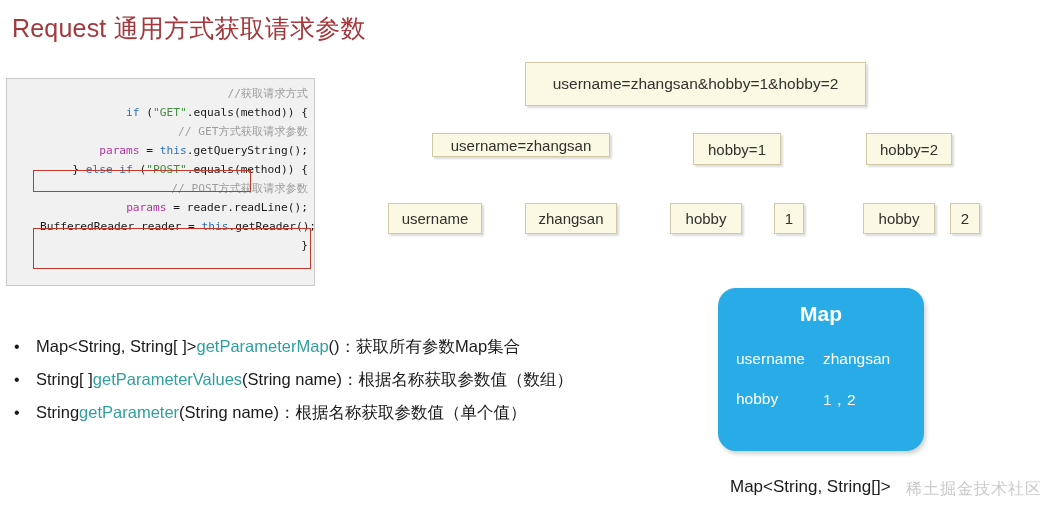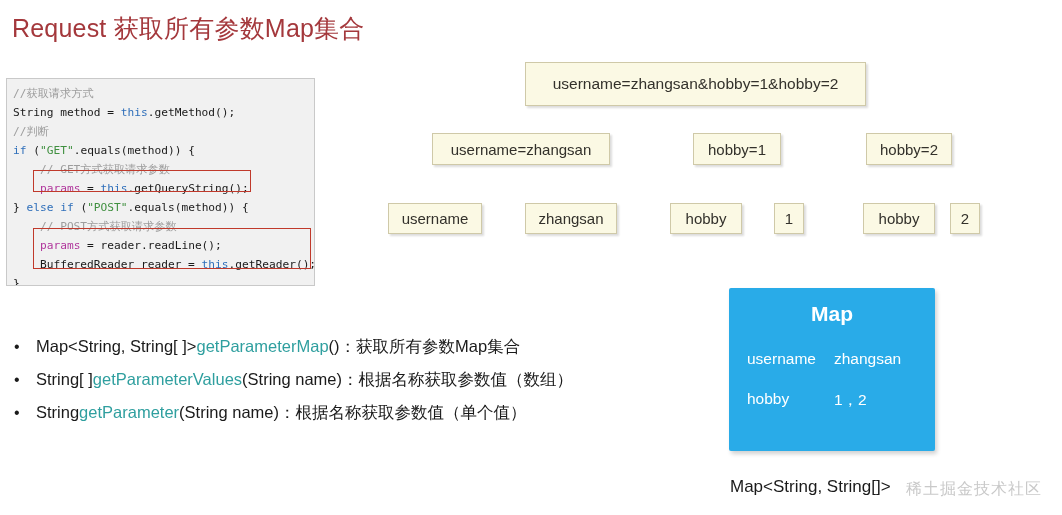--- a/index.html
+++ b/index.html
@@ -35,20 +35,21 @@
     width: 309px;
     height: 208px;
     background: #f1f1f1;
     border: 1px solid #c9c9c9;
     box-sizing: border-box;
     padding: 5px 6px 0 6px;
     font-family: "DejaVu Sans Mono", "Liberation Mono", monospace;
     font-size: 11.2px;
     line-height: 19px;
     overflow: hidden;
+    text-align: right;
   }
   #code-block .ln { white-space: pre; }
   .c-comment { color: #9d9d9d; }
   .c-kw      { color: #2f6fba; }
   .c-type    { color: #1a1a1a; }
   .c-str     { color: #3f8f3f; }
   .c-var     { color: #b0369c; }
   .c-plain   { color: #1a1a1a; }
 
   .hl-box {
@@ -69,21 +70,21 @@
     box-shadow: 1.5px 1.5px 2px rgba(0,0,0,0.14);
     display: flex;
     align-items: center;
     justify-content: center;
     font-family: "Liberation Sans", sans-serif;
     font-size: 15px;
     color: #33312b;
     white-space: nowrap;
   }
   #box-query    { left: 525px; top: 62px;  width: 341px; height: 44px; font-size: 15.5px; }
-  #box-username-eq { left: 432px; top: 133px; width: 178px; height: 32px; }
+  #box-username-eq { left: 432px; top: 133px; width: 178px; height: 24px; }
   #box-hobby1-eq   { left: 693px; top: 133px; width: 88px;  height: 32px; }
   #box-hobby2-eq   { left: 866px; top: 133px; width: 86px;  height: 32px; }
 
   #box-username { left: 388px; top: 203px; width: 94px; height: 31px; }
   #box-zhangsan { left: 525px; top: 203px; width: 92px; height: 31px; }
   #box-hobby-a  { left: 670px; top: 203px; width: 72px; height: 31px; }
   #box-val-1    { left: 774px; top: 203px; width: 30px; height: 31px; }
   #box-hobby-b  { left: 863px; top: 203px; width: 72px; height: 31px; }
   #box-val-2    { left: 950px; top: 203px; width: 30px; height: 31px; }
 
@@ -113,25 +114,24 @@
   .m-plain { color: #1a1a1a; }
 
   
   #map-box {
     position: absolute;
     left: 718px;
     top: 288px;
     width: 206px;
     height: 163px;
     background: #29abe8;
-    border-radius: 2px;
+    border-radius: 18px;
     box-sizing: border-box;
     box-shadow: 2px 3px 4px rgba(0,0,0,0.18);
     color: #ffffff;
-    margin-left: 11px;
   }
   #map-title {
     position: absolute;
     left: 0; right: 0;
     top: 14px;
     text-align: center;
     font-size: 21px;
     font-weight: bold;
     color: #ffffff;
   }
@@ -175,26 +175,24 @@
     color: #c9c9c9;
     letter-spacing: 1px;
     white-space: nowrap;
     pointer-events: none;
     margin-left: 8px;
   }
 </style>
 </head>
 <body>
 
-<div id="slide-title">Request 获取所有参数Map集合</div>
+<div id="slide-title">Request 通用方式获取请求参数</div>
 
 <div id="code-block">
     <div class="ln"><span class="c-comment">//获取请求方式</span></div>
-    <div class="ln"><span class="c-type">String</span><span class="c-plain"> method = </span><span class="c-kw">this</span><span class="c-plain">.getMethod();</span></div>
-    <div class="ln"><span class="c-comment">//判断</span></div>
     <div class="ln"><span class="c-kw">if</span><span class="c-plain"> (</span><span class="c-str">"GET"</span><span class="c-plain">.equals(method)) {</span></div>
     <div class="ln"><span class="c-comment">    // GET方式获取请求参数</span></div>
     <div class="ln"><span class="c-plain">    </span><span class="c-var">params</span><span class="c-plain"> = </span><span class="c-kw">this</span><span class="c-plain">.getQueryString();</span></div>
     <div class="ln"><span class="c-plain">} </span><span class="c-kw">else if</span><span class="c-plain"> (</span><span class="c-str">"POST"</span><span class="c-plain">.equals(method)) {</span></div>
     <div class="ln"><span class="c-comment">    // POST方式获取请求参数</span></div>
     <div class="ln"><span class="c-plain">    </span><span class="c-var">params</span><span class="c-plain"> = reader.readLine();</span></div>
     <div class="ln"><span class="c-plain">    BufferedReader reader = </span><span class="c-kw">this</span><span class="c-plain">.getReader();</span></div>
     <div class="ln"><span class="c-plain">}</span></div>
   </div>
 <div class="hl-box" id="hl-get"></div>

